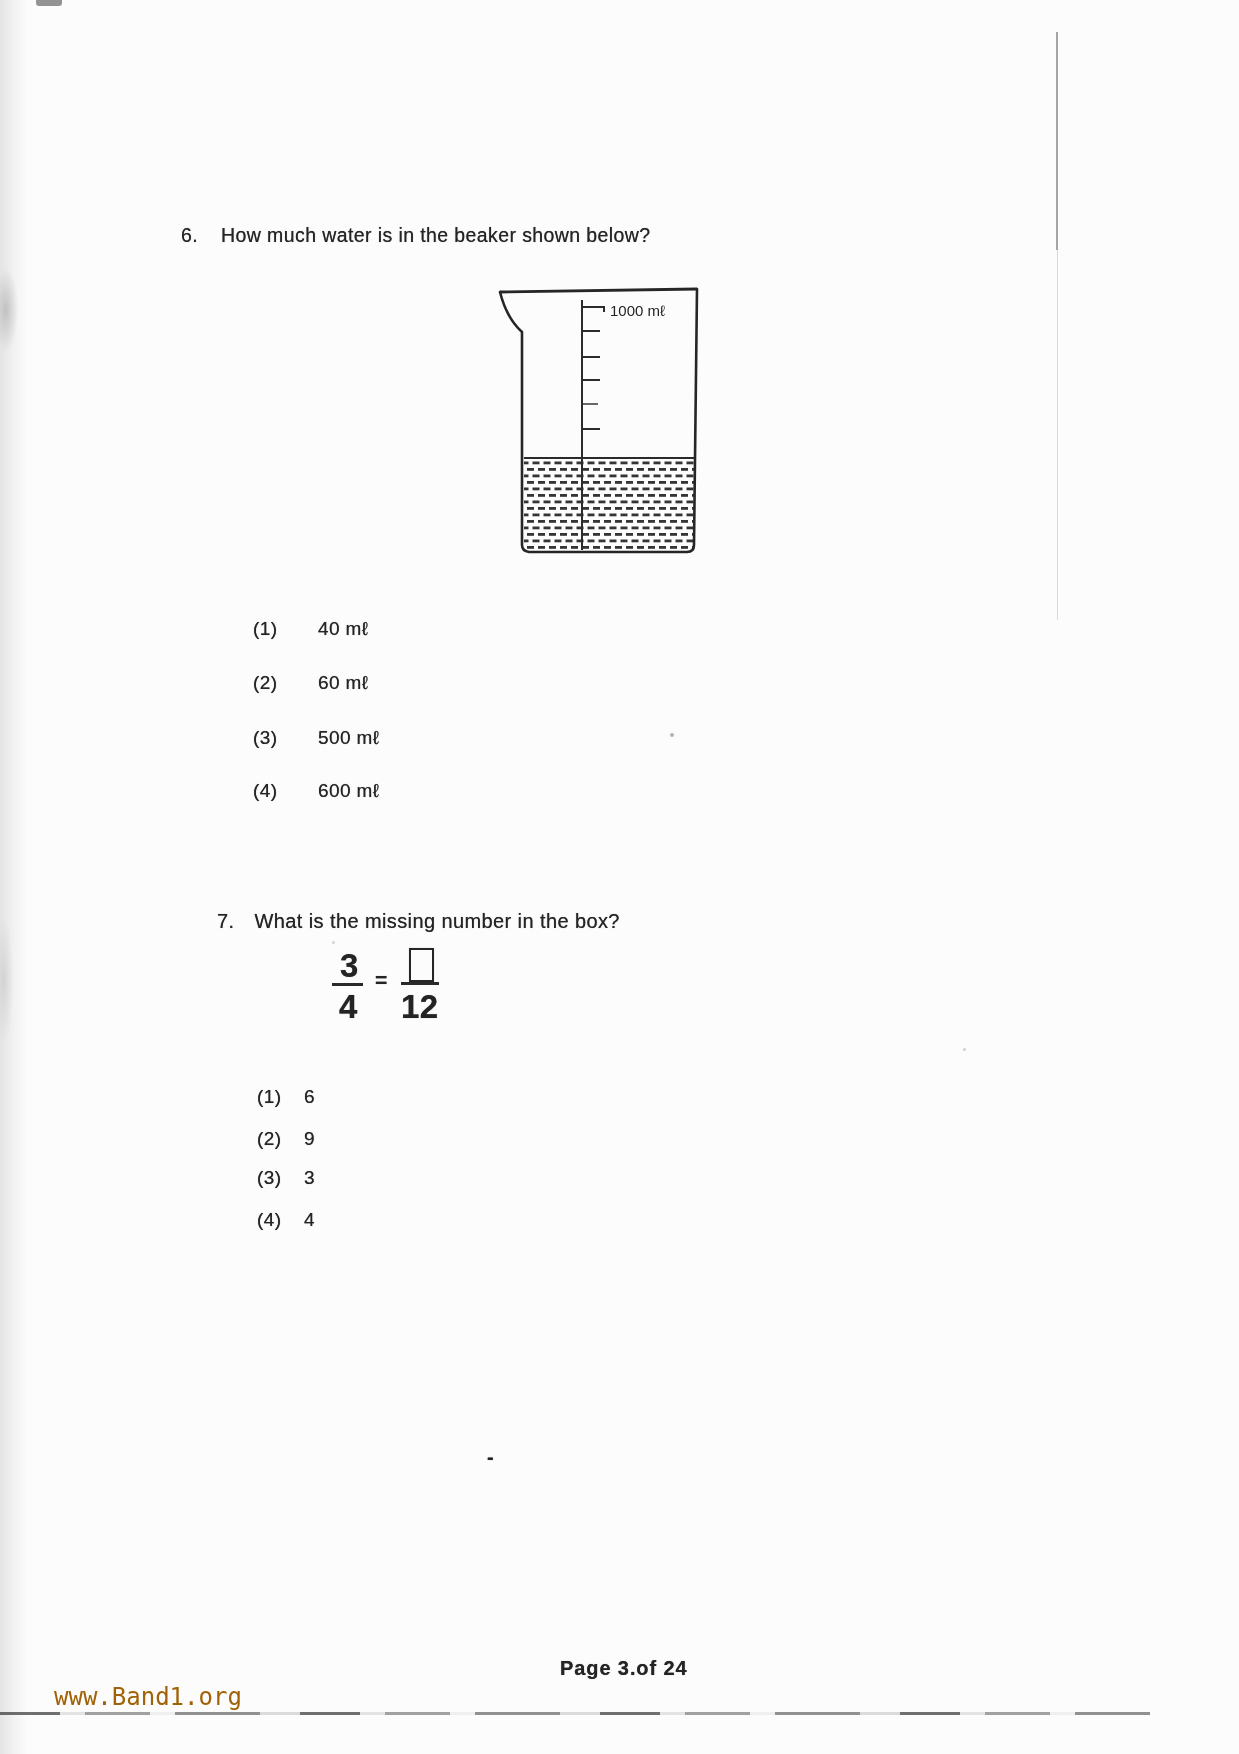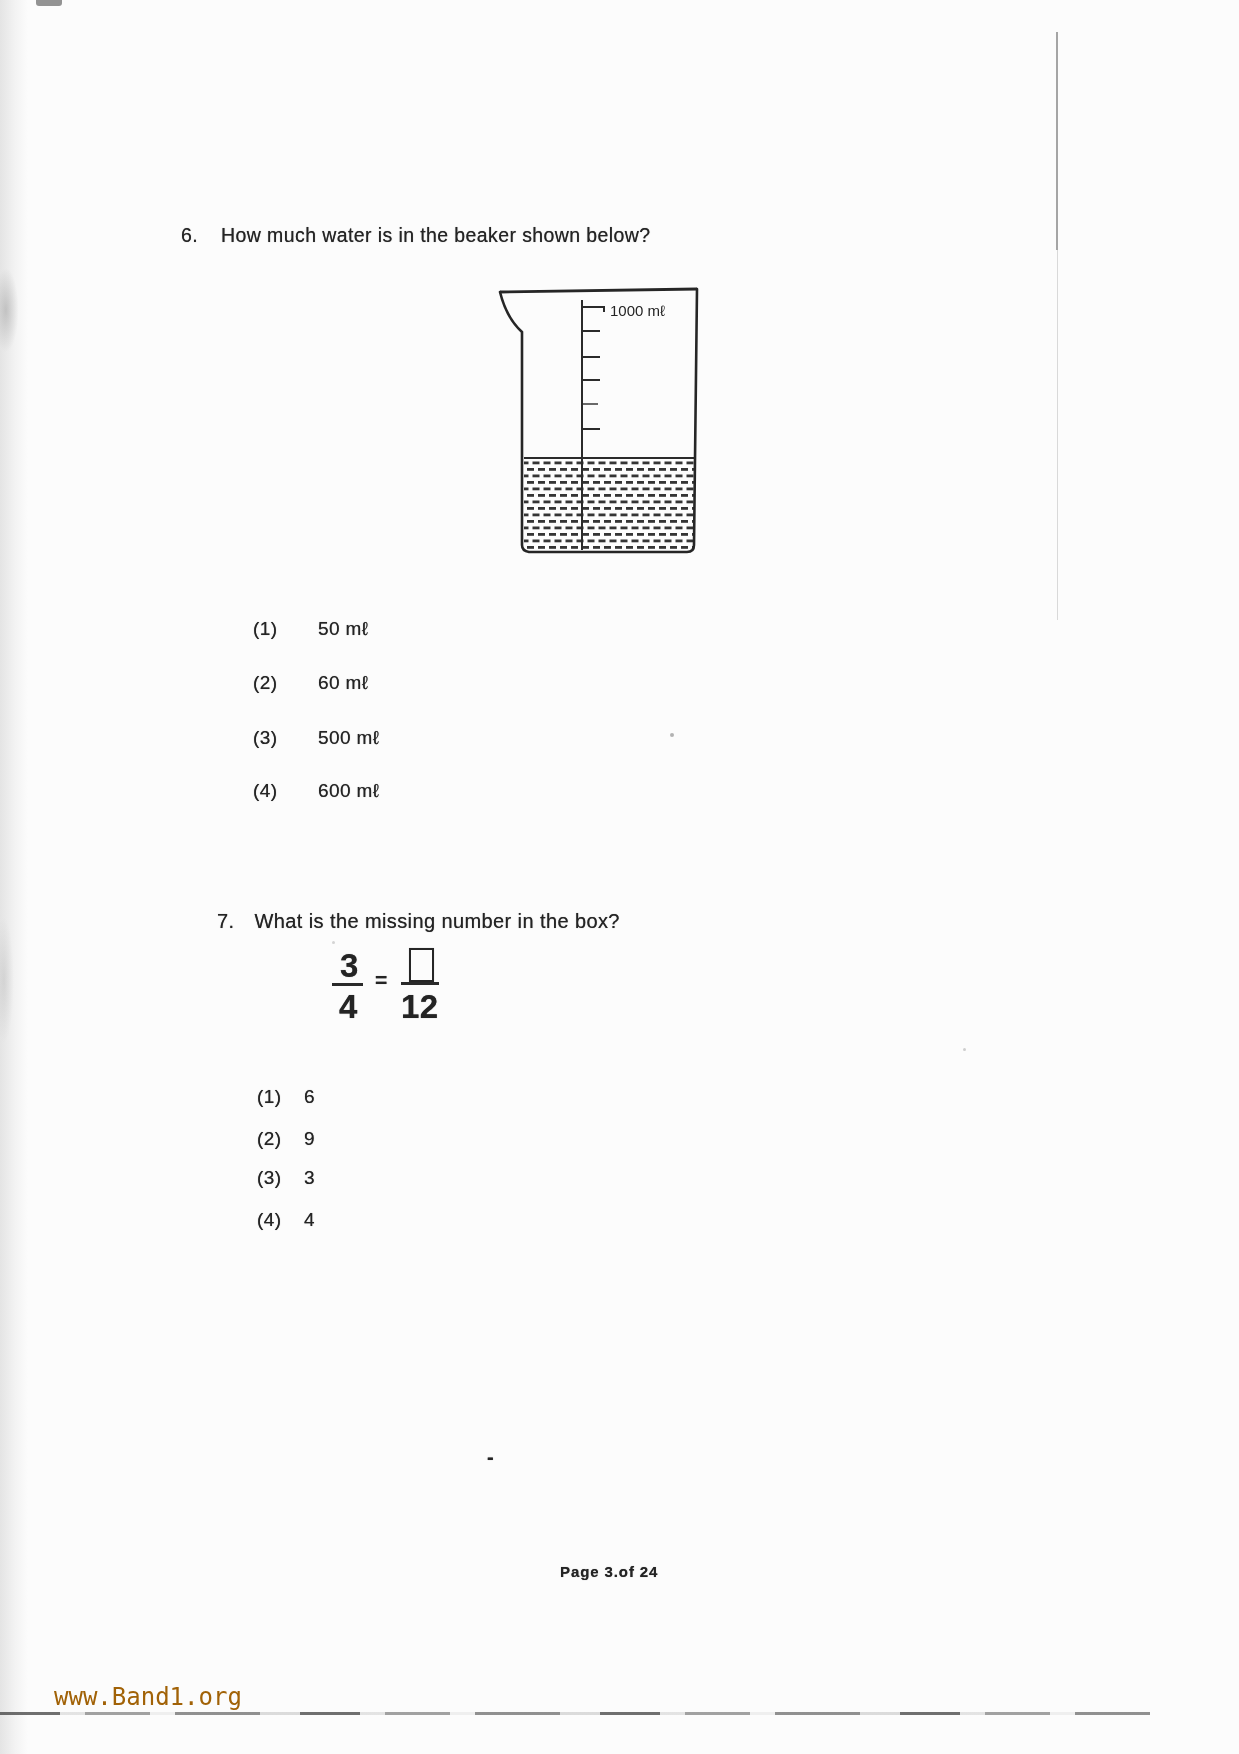--- a/index.html
+++ b/index.html
@@ -57,21 +57,21 @@
   .eq-digit{position:absolute;font-size:33px;font-weight:700;line-height:1;letter-spacing:.5px;}
   .eq-n3{left:10px;top:5px;}
   .eq-d4{left:9px;top:46px;}
   .eq-d12{left:71px;top:46px;}
   .eq-bar{position:absolute;height:3px;background:#2a2a2a;box-shadow:0 0 .6px rgba(25,25,25,.8);}
   .eq-bar1{left:2px;top:39px;width:31px;}
   .eq-bar2{left:71px;top:38px;width:38px;}
   .eq-equals{position:absolute;left:45px;top:24px;font-size:21px;font-weight:700;}
   .eq-box{position:absolute;left:79px;top:4px;width:21px;height:30px;border:2.5px solid #262626;box-shadow:0 0 .6px rgba(25,25,25,.7);}
   
-  .page-label{position:absolute;left:560px;top:1563px;font-size:15px;font-weight:700;letter-spacing:.9px;white-space:nowrap;}
+  .page-label{position:absolute;left:560px;top:1657px;font-size:20px;font-weight:700;letter-spacing:.9px;white-space:nowrap;}
   .watermark{position:absolute;left:54px;top:1683px;font-family:"DejaVu Sans Mono",monospace;font-size:24px;color:#a16207;white-space:nowrap;}
   .bottom-rule{
     position:absolute;left:0;top:1712px;width:1150px;height:3px;
     background:repeating-linear-gradient(90deg,
       rgba(45,45,45,.85) 0 60px, rgba(45,45,45,.15) 60px 85px,
       rgba(45,45,45,.55) 85px 150px, rgba(45,45,45,.08) 150px 175px,
       rgba(45,45,45,.65) 175px 260px, rgba(45,45,45,.2) 260px 300px);
     opacity:.8;
   }
 </style>
@@ -118,21 +118,21 @@
       <line x1="88" y1="96" x2="106" y2="96" stroke="#2b2b2b" stroke-width="2"></line>
       <line x1="88" y1="120" x2="104" y2="120" stroke="#2b2b2b" stroke-width="2" opacity=".7"></line>
       <line x1="88" y1="145" x2="106" y2="145" stroke="#2b2b2b" stroke-width="2"></line>
       <text x="116" y="32" font-family="Liberation Sans, sans-serif" font-size="15" fill="#242424">1000 mℓ</text>
     </svg>
   </div>
 
   <div class="q6-opts">
     <div class="opt-row q6-o1 ink">
       <span class="opt-num">(1)</span>
-      <span class="opt-val">50 mℓ</span>
+      <span class="opt-val">40 mℓ</span>
     </div>
     <div class="opt-row q6-o2 ink">
       <span class="opt-num">(2)</span>
       <span class="opt-val">60 mℓ</span>
     </div>
     <div class="opt-row q6-o3 ink">
       <span class="opt-num">(3)</span>
       <span class="opt-val">500 mℓ</span>
     </div>
     <div class="opt-row q6-o4 ink">

